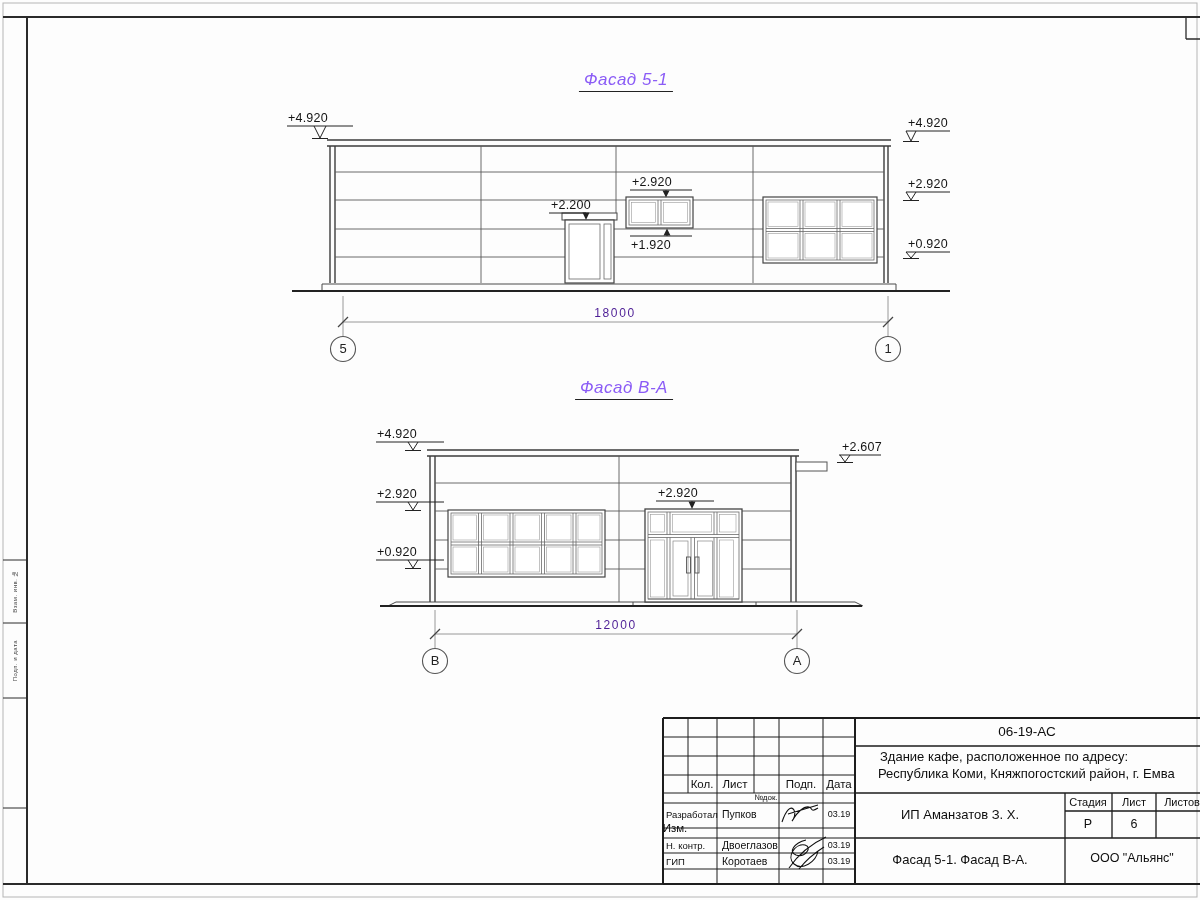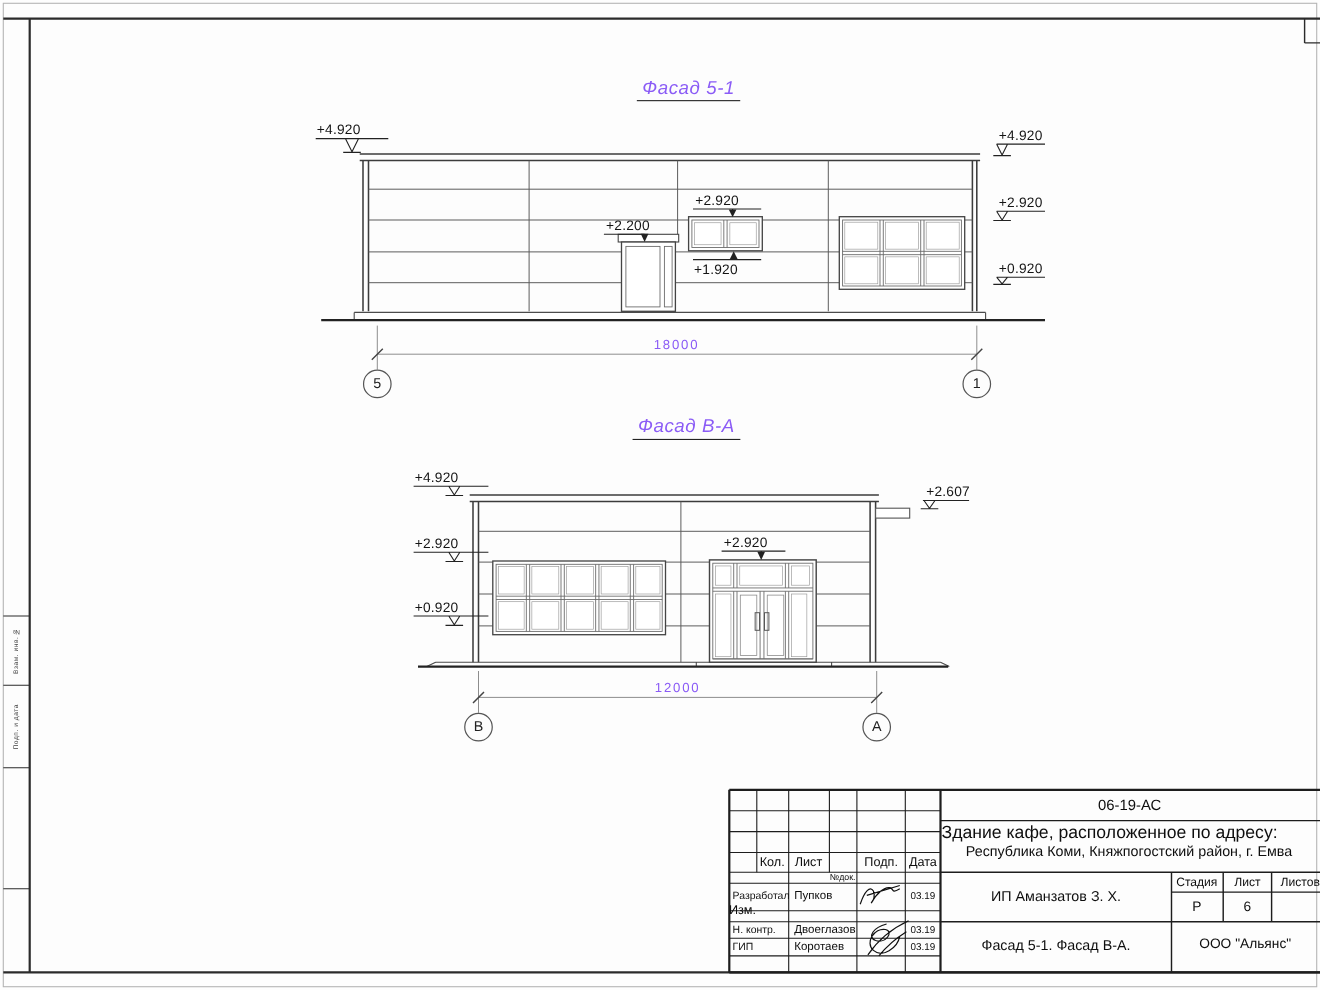--- a/index.html
+++ b/index.html
@@ -8,21 +8,21 @@
     background:#fdfdfd;font-family:"Liberation Sans",sans-serif;color:#1a1a1a;
   }
   svg.lines{position:absolute;left:0;top:0;}
   .t{position:absolute;white-space:nowrap;}
   .ftitle{
     font-style:italic;font-size:17px;color:#8b5cf6;
     transform:translateX(-50%);border-bottom:1.4px solid #222;padding:0 5px 1px 5px;
     letter-spacing:.5px;
   }
   .lvl{font-size:12.5px;color:#141414;letter-spacing:.2px;}
-  .dim{font-size:12px;color:#8b5cf6;letter-spacing:1.6px;transform:translateX(-50%);}
+  .dim{font-size:12px;color:#4c1d95;letter-spacing:1.6px;transform:translateX(-50%);}
   .axis{font-size:13px;color:#222;transform:translate(-50%,-55%);}
   .tb{color:#0e0e0e;}
   .c{transform:translateX(-50%);}
   .vcell{position:absolute;display:flex;align-items:center;justify-content:center;}
   .vlab{writing-mode:vertical-rl;transform:rotate(180deg);font-size:6px;color:#444;letter-spacing:.5px;}
 </style>
 </head>
 <body>
 
 <svg class="lines" width="1200" height="900" viewBox="0 0 1200 900">
@@ -214,21 +214,21 @@
 
 <span class="t tb" style="left:666px;top:840px;font-size:9.5px;">Н. контр.</span>
 <span class="t tb" style="left:722px;top:839px;font-size:10.5px;">Двоеглазов</span>
 <span class="t tb c" style="left:839px;top:840px;font-size:9px;">03.19</span>
 
 <span class="t tb" style="left:666px;top:856px;font-size:9.5px;">ГИП</span>
 <span class="t tb" style="left:722px;top:855px;font-size:10.5px;">Коротаев</span>
 <span class="t tb c" style="left:839px;top:856px;font-size:9px;">03.19</span>
 
 <span class="t tb c" style="left:1027px;top:724px;font-size:13.5px;">06-19-АС</span>
-<span class="t tb" style="left:856px;top:749px;font-size:16px;">Здание кафе, расположенное по адресу:</span>
+<span class="t tb" style="left:880px;top:749px;font-size:13px;">Здание кафе, расположенное по адресу:</span>
 <span class="t tb" style="left:878px;top:766px;font-size:13px;">Республика Коми, Княжпогостский район, г. Емва</span>
 
 <span class="t tb c" style="left:960px;top:807px;font-size:13px;">ИП Аманзатов З. Х.</span>
 <span class="t tb c" style="left:960px;top:852px;font-size:13px;">Фасад 5-1. Фасад В-А.</span>
 
 <span class="t tb c" style="left:1088px;top:796px;font-size:11px;">Стадия</span>
 <span class="t tb c" style="left:1134px;top:796px;font-size:11px;">Лист</span>
 <span class="t tb c" style="left:1182px;top:796px;font-size:11px;">Листов</span>
 <span class="t tb c" style="left:1088px;top:817px;font-size:12.5px;">Р</span>
 <span class="t tb c" style="left:1134px;top:817px;font-size:12.5px;">6</span>

